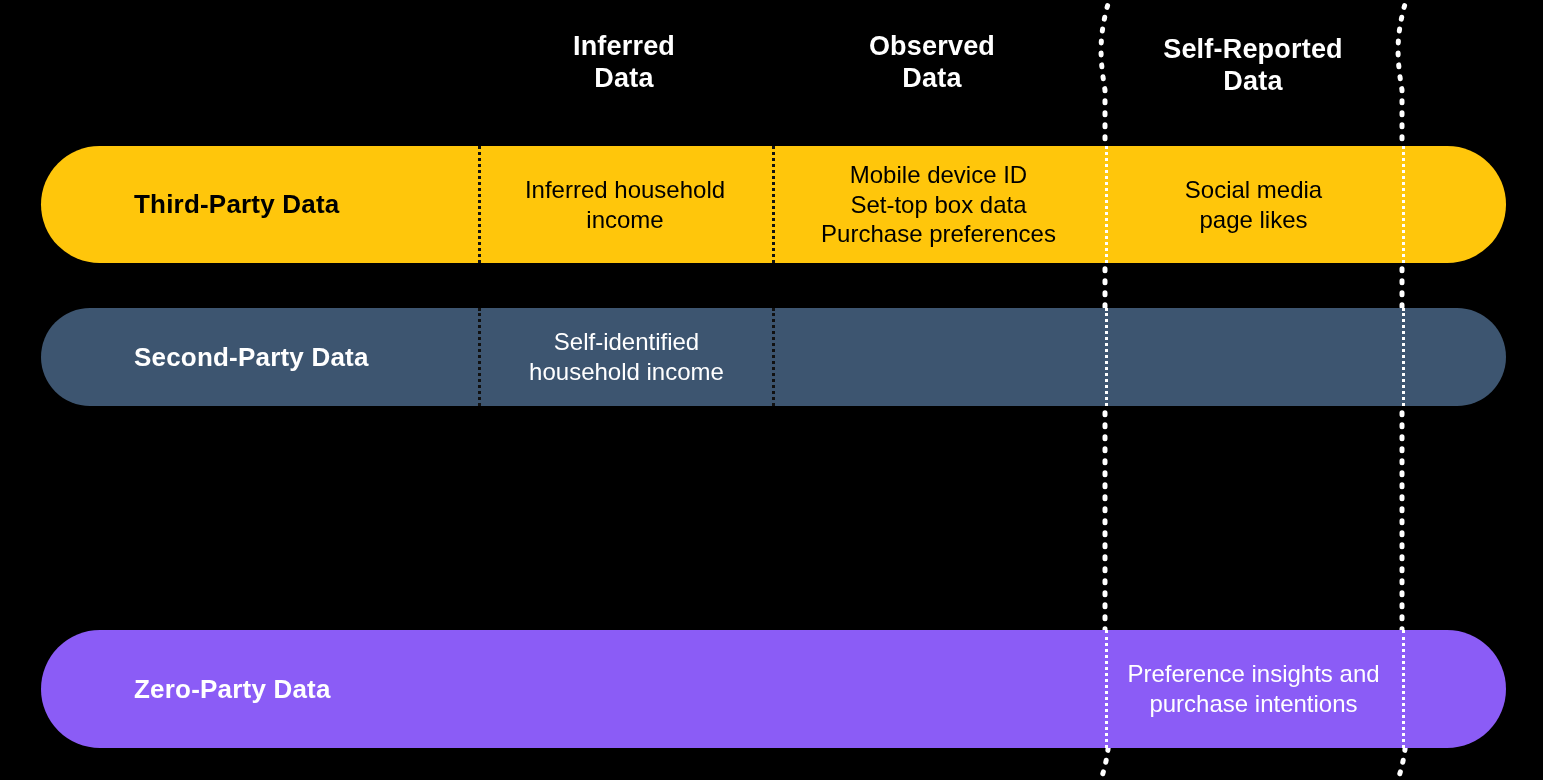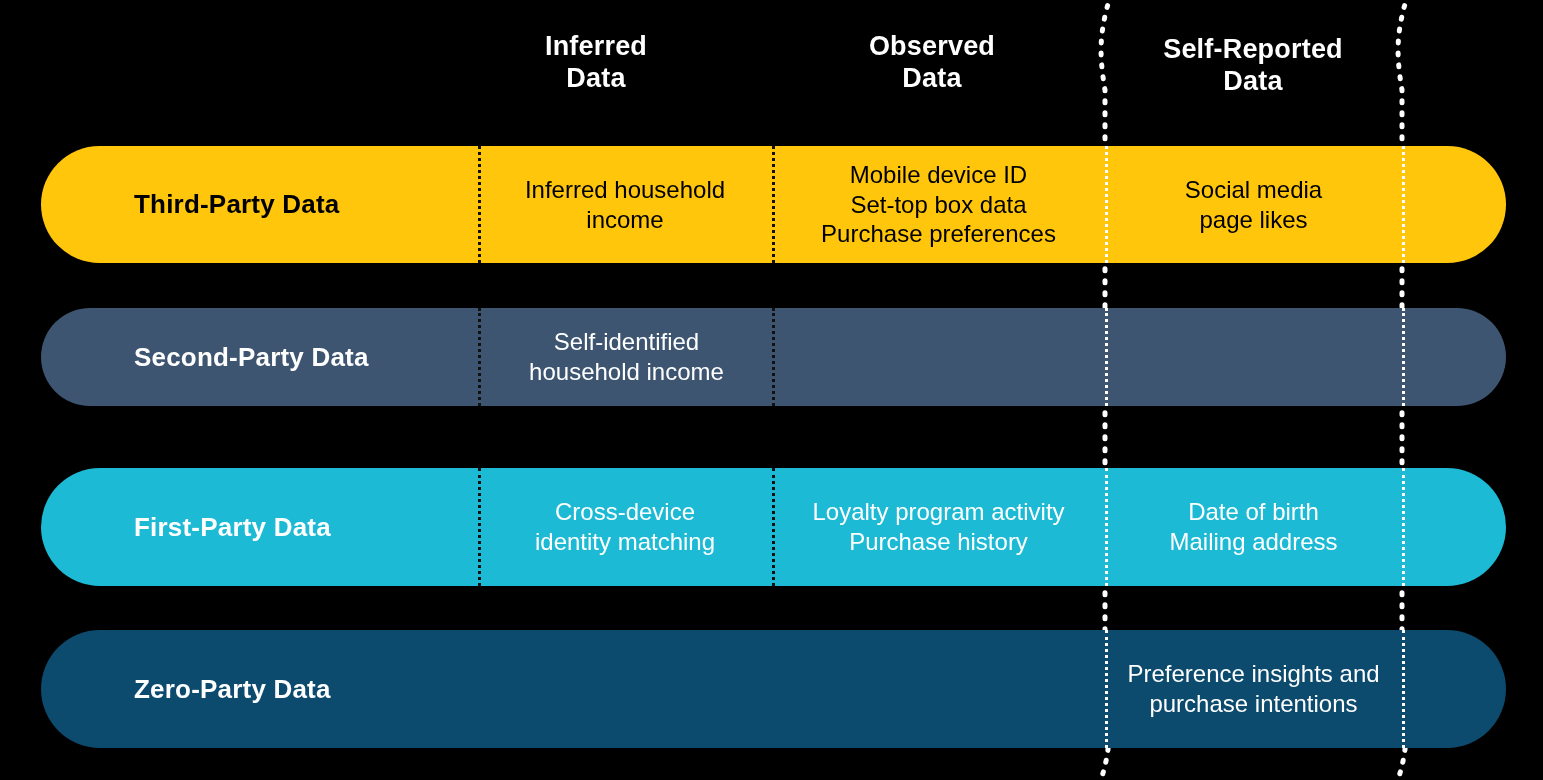--- a/index.html
+++ b/index.html
@@ -112,21 +112,21 @@
     <svg width="40" height="792" viewBox="0 0 40 792">
       <path d="M 26 0 C 14 38, 14 60, 20 96 L 20 700 C 26 738, 26 756, 14 792" stroke="#FFFFFF" stroke-width="5" fill="none" stroke-linecap="round" stroke-dasharray="2 10"></path>
     </svg>
   </div>
   <div class="guide" id="guide-right" style="left: 1382px;">
     <svg width="40" height="792" viewBox="0 0 40 792">
       <path d="M 26 0 C 14 38, 14 60, 20 96 L 20 700 C 26 738, 26 756, 14 792" stroke="#FFFFFF" stroke-width="5" fill="none" stroke-linecap="round" stroke-dasharray="2 10"></path>
     </svg>
   </div>
 
-  <div class="col-header" id="hdr-0" style="left: 416px; top: 31px; width: 360px;">Inferred
+  <div class="col-header" id="hdr-0" style="left: 444px; top: 31px; width: 360px;">Inferred
 Data</div>
   <div class="col-header" id="hdr-1" style="left: 752px; top: 31px; width: 360px;">Observed
 Data</div>
   <div class="col-header" id="hdr-2" style="left: 1073px; top: 18px; width: 360px; margin-top: 16px;">Self-Reported
 Data</div>
 
   <div class="row dark-text" id="row-0" style="top: 146px; height: 117px; background: rgb(255, 198, 11);">
     <div class="row-inner">
       <div class="cell cell-label w-label">Third-Party Data</div>
       <div class="cell cell-body w-inf">Inferred household
@@ -150,38 +150,22 @@
       <div class="cell cell-body w-self">Self-identified
 household income</div>
       <div class="cell w-tail"></div>
       <div class="sep" style="left: 437px; border-left-color: rgb(17, 17, 17);"></div>
       <div class="sep" style="left: 731px; border-left-color: rgb(17, 17, 17);"></div>
       <div class="sep light" style="left:1064px"></div>
       <div class="sep light" style="left:1361px"></div>
     </div>
   </div>
 
-  <div class="row light-text" id="row-2" style="top: 468px; height: 118px; background: rgb(28, 186, 212);">
-    <div class="row-inner">
-      <div class="cell cell-label w-label">First-Party Data</div>
-      <div class="cell cell-body w-inf">Cross-device
-identity matching</div>
-      <div class="cell cell-body w-obs">Loyalty program activity
-Purchase history</div>
-      <div class="cell cell-body w-self">Date of birth
-Mailing address</div>
-      <div class="cell w-tail"></div>
-      <div class="sep" style="left: 437px; border-left-color: rgb(17, 17, 17);"></div>
-      <div class="sep" style="left: 731px; border-left-color: rgb(17, 17, 17);"></div>
-      <div class="sep light" style="left:1064px"></div>
-      <div class="sep light" style="left:1361px"></div>
-    </div>
-  </div>
 
-  <div class="row light-text" id="row-3" style="top: 630px; height: 118px; background: #0c4a6e;">
+  <div class="row light-text" id="row-3" style="top: 630px; height: 118px; background: #8b5cf6;">
     <div class="row-inner">
       <div class="cell cell-label w-label">Zero-Party Data</div>
       <div class="cell cell-body w-inf"></div>
       <div class="cell cell-body w-obs"></div>
       <div class="cell cell-body w-self">Preference insights and
 purchase intentions</div>
       <div class="cell w-tail"></div>
       <div class="sep light" style="left:1064px"></div>
       <div class="sep light" style="left:1361px"></div>
     </div>

